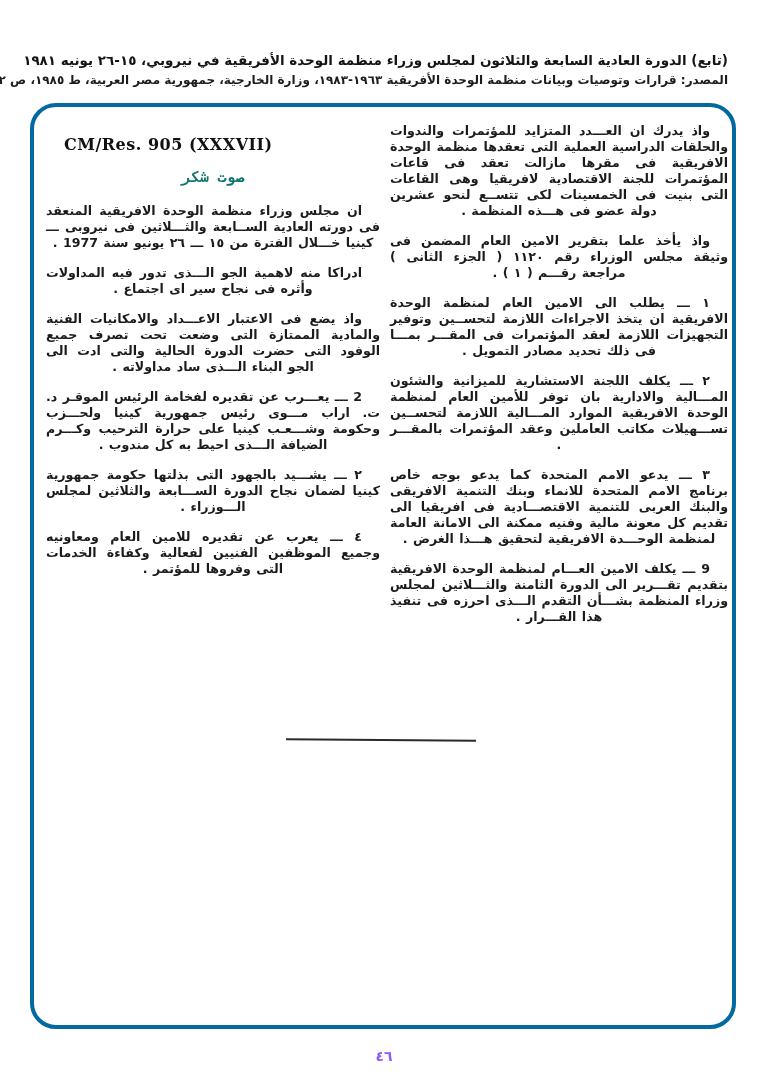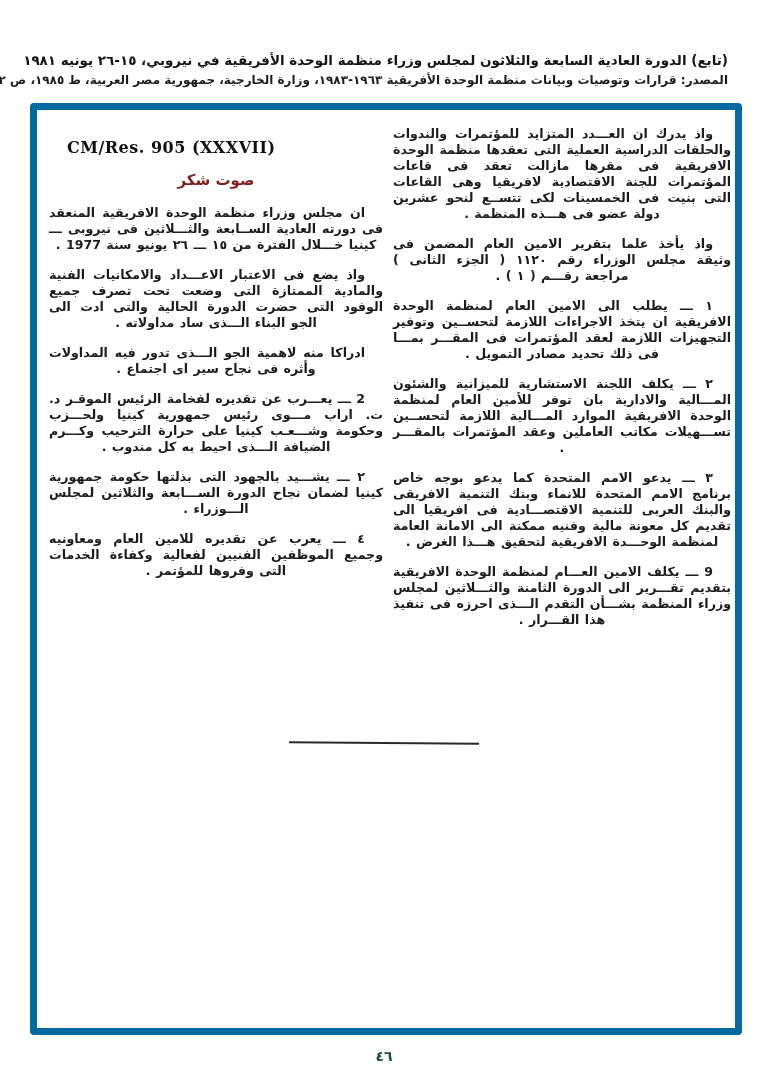--- a/index.html
+++ b/index.html
@@ -51,22 +51,22 @@
     transform: scaleY(0.9);
   }
 
   
   .frame {
     position: absolute;
     left: 30px;
     top: 103px;
     width: 698px;
     height: 918px;
-    border: 7px solid #0369a1;
-    border-radius: 4px;
+    border: 4px solid #0369a1;
+    border-radius: 26px;
     background: #ffffff;
   }
 
   
   .col {
     position: absolute;
     direction: rtl;
   }
   .col-left  { left: 12px;  top: 28px; width: 334px; }
   .col-right { left: 356px; top: 16px; width: 338px; }
@@ -80,21 +80,22 @@
     margin: 0 0 14px 0;
     padding-left: 18px;
     letter-spacing: 0.5px;
     color: #111;
   }
   .doc-title {
     text-align: center;
     font-weight: bold;
     font-size: 15px;
     margin: 0 0 16px 0;
-    color: #7f1d1d;
+    color: #0f766e;
+    font-family: Liberation Mono, monospace;
   }
   .para {
     font-size: 12.6px;
     font-weight: bold;
     line-height: 16px;
     text-align: justify;
     text-align-last: center;
     text-indent: 18px;
     margin: 0 0 14px 0;
     color: #1b1b1b;
@@ -115,21 +116,21 @@
   
   .pagenum {
     position: absolute;
     top: 1048px;
     left: 0;
     width: 768px;
     text-align: center;
     font-size: 14px;
     font-weight: bold;
     letter-spacing: 4px;
-    color: #14532d;
+    color: #8b5cf6;
   }
 </style>
 </head>
 <body>
 
 <div class="page">
 
   <div class="header">
     <div class="header-line1">(تابع) الدورة العادية السابعة والثلاثون لمجلس وزراء منظمة الوحدة الأفريقية في نيروبي، ١٥-٢٦ يونيه ١٩٨١</div>
     <div class="header-line2"><span>المصدر: قرارات وتوصيات وبيانات منظمة الوحدة الأفريقية ١٩٦٣-١٩٨٣، وزارة الخارجية، جمهورية مصر العربية، ط ١٩٨٥، ص ٦٦٢-</span><span class="smudge">٦٦٣</span></div>
@@ -143,22 +144,22 @@
       <p class="para">١ ـــ يطلب الى الامين العام لمنظمة الوحدة الافريقية ان يتخذ الاجراءات اللازمة لتحســين وتوفير التجهيزات اللازمة لعقد المؤتمرات فى المقـــر بمـــا فى ذلك تحديد مصادر التمويل .</p>
       <p class="para">٢ ـــ يكلف اللجنة الاستشارية للميزانية والشئون المـــالية والادارية بان توفر للأمين العام لمنظمة الوحدة الافريقية الموارد المـــالية اللازمة لتحســين تســـهيلات مكاتب العاملين وعقد المؤتمرات بالمقـــر .</p>
       <p class="para">٣ ـــ يدعو الامم المتحدة كما يدعو بوجه خاص برنامج الامم المتحدة للانماء وبنك التنمية الافريقى والبنك العربى للتنمية الاقتصـــادية فى افريقيا الى تقديم كل معونة مالية وفنيه ممكنة الى الامانة العامة لمنظمة الوحـــدة الافريقية لتحقيق هـــذا الغرض .</p>
       <p class="para">9 ـــ يكلف الامين العـــام لمنظمة الوحدة الافريقية بتقديم تقـــرير الى الدورة الثامنة والثـــلاثين لمجلس وزراء المنظمة بشـــأن التقدم الـــذى احرزه فى تنفيذ هذا القـــرار .</p>
     </div>
 
     <div class="col col-left">
       <div class="ref">CM/Res. 905 (XXXVII)</div>
       <div class="doc-title">صوت شكر</div>
       <p class="para">ان مجلس وزراء منظمة الوحدة الافريقية المنعقد فى دورته العادية الســابعة والثـــلاثين فى نيروبى ـــ كينيا خـــلال الفترة من ١٥ ـــ ٢٦ يونيو سنة 1977 .</p>
+      <p class="para">ادراكا منه لاهمية الجو الـــذى تدور فيه المداولات وأثره فى نجاح سير اى اجتماع .</p>
       <p class="para">واذ يضع فى الاعتبار الاعـــداد والامكانيات الفنية والمادية الممتازة التى وضعت تحت تصرف جميع الوفود التى حضرت الدورة الحالية والتى ادت الى الجو البناء الـــذى ساد مداولاته .</p>
-      <p class="para">ادراكا منه لاهمية الجو الـــذى تدور فيه المداولات وأثره فى نجاح سير اى اجتماع .</p>
       <p class="para">2 ـــ يعـــرب عن تقديره لفخامة الرئيس الموقـر د. ت. اراب مـــوى رئيس جمهورية كينيا ولحـــزب وحكومة وشـــعـب كينيا على حرارة الترحيب وكـــرم الضيافة الـــذى احيط به كل مندوب .</p>
       <p class="para">٢ ـــ يشـــيد بالجهود التى بذلتها حكومة جمهورية كينيا لضمان نجاح الدورة الســـابعة والثلاثين لمجلس الـــوزراء .</p>
       <p class="para">٤ ـــ يعرب عن تقديره للامين العام ومعاونيه وجميع الموظفين الفنيين لفعالية وكفاءة الخدمات التى وفروها للمؤتمر .</p>
     </div>
 
     <div class="divider"></div>
 
   </div>
 
   <div class="pagenum">٤٦</div>

